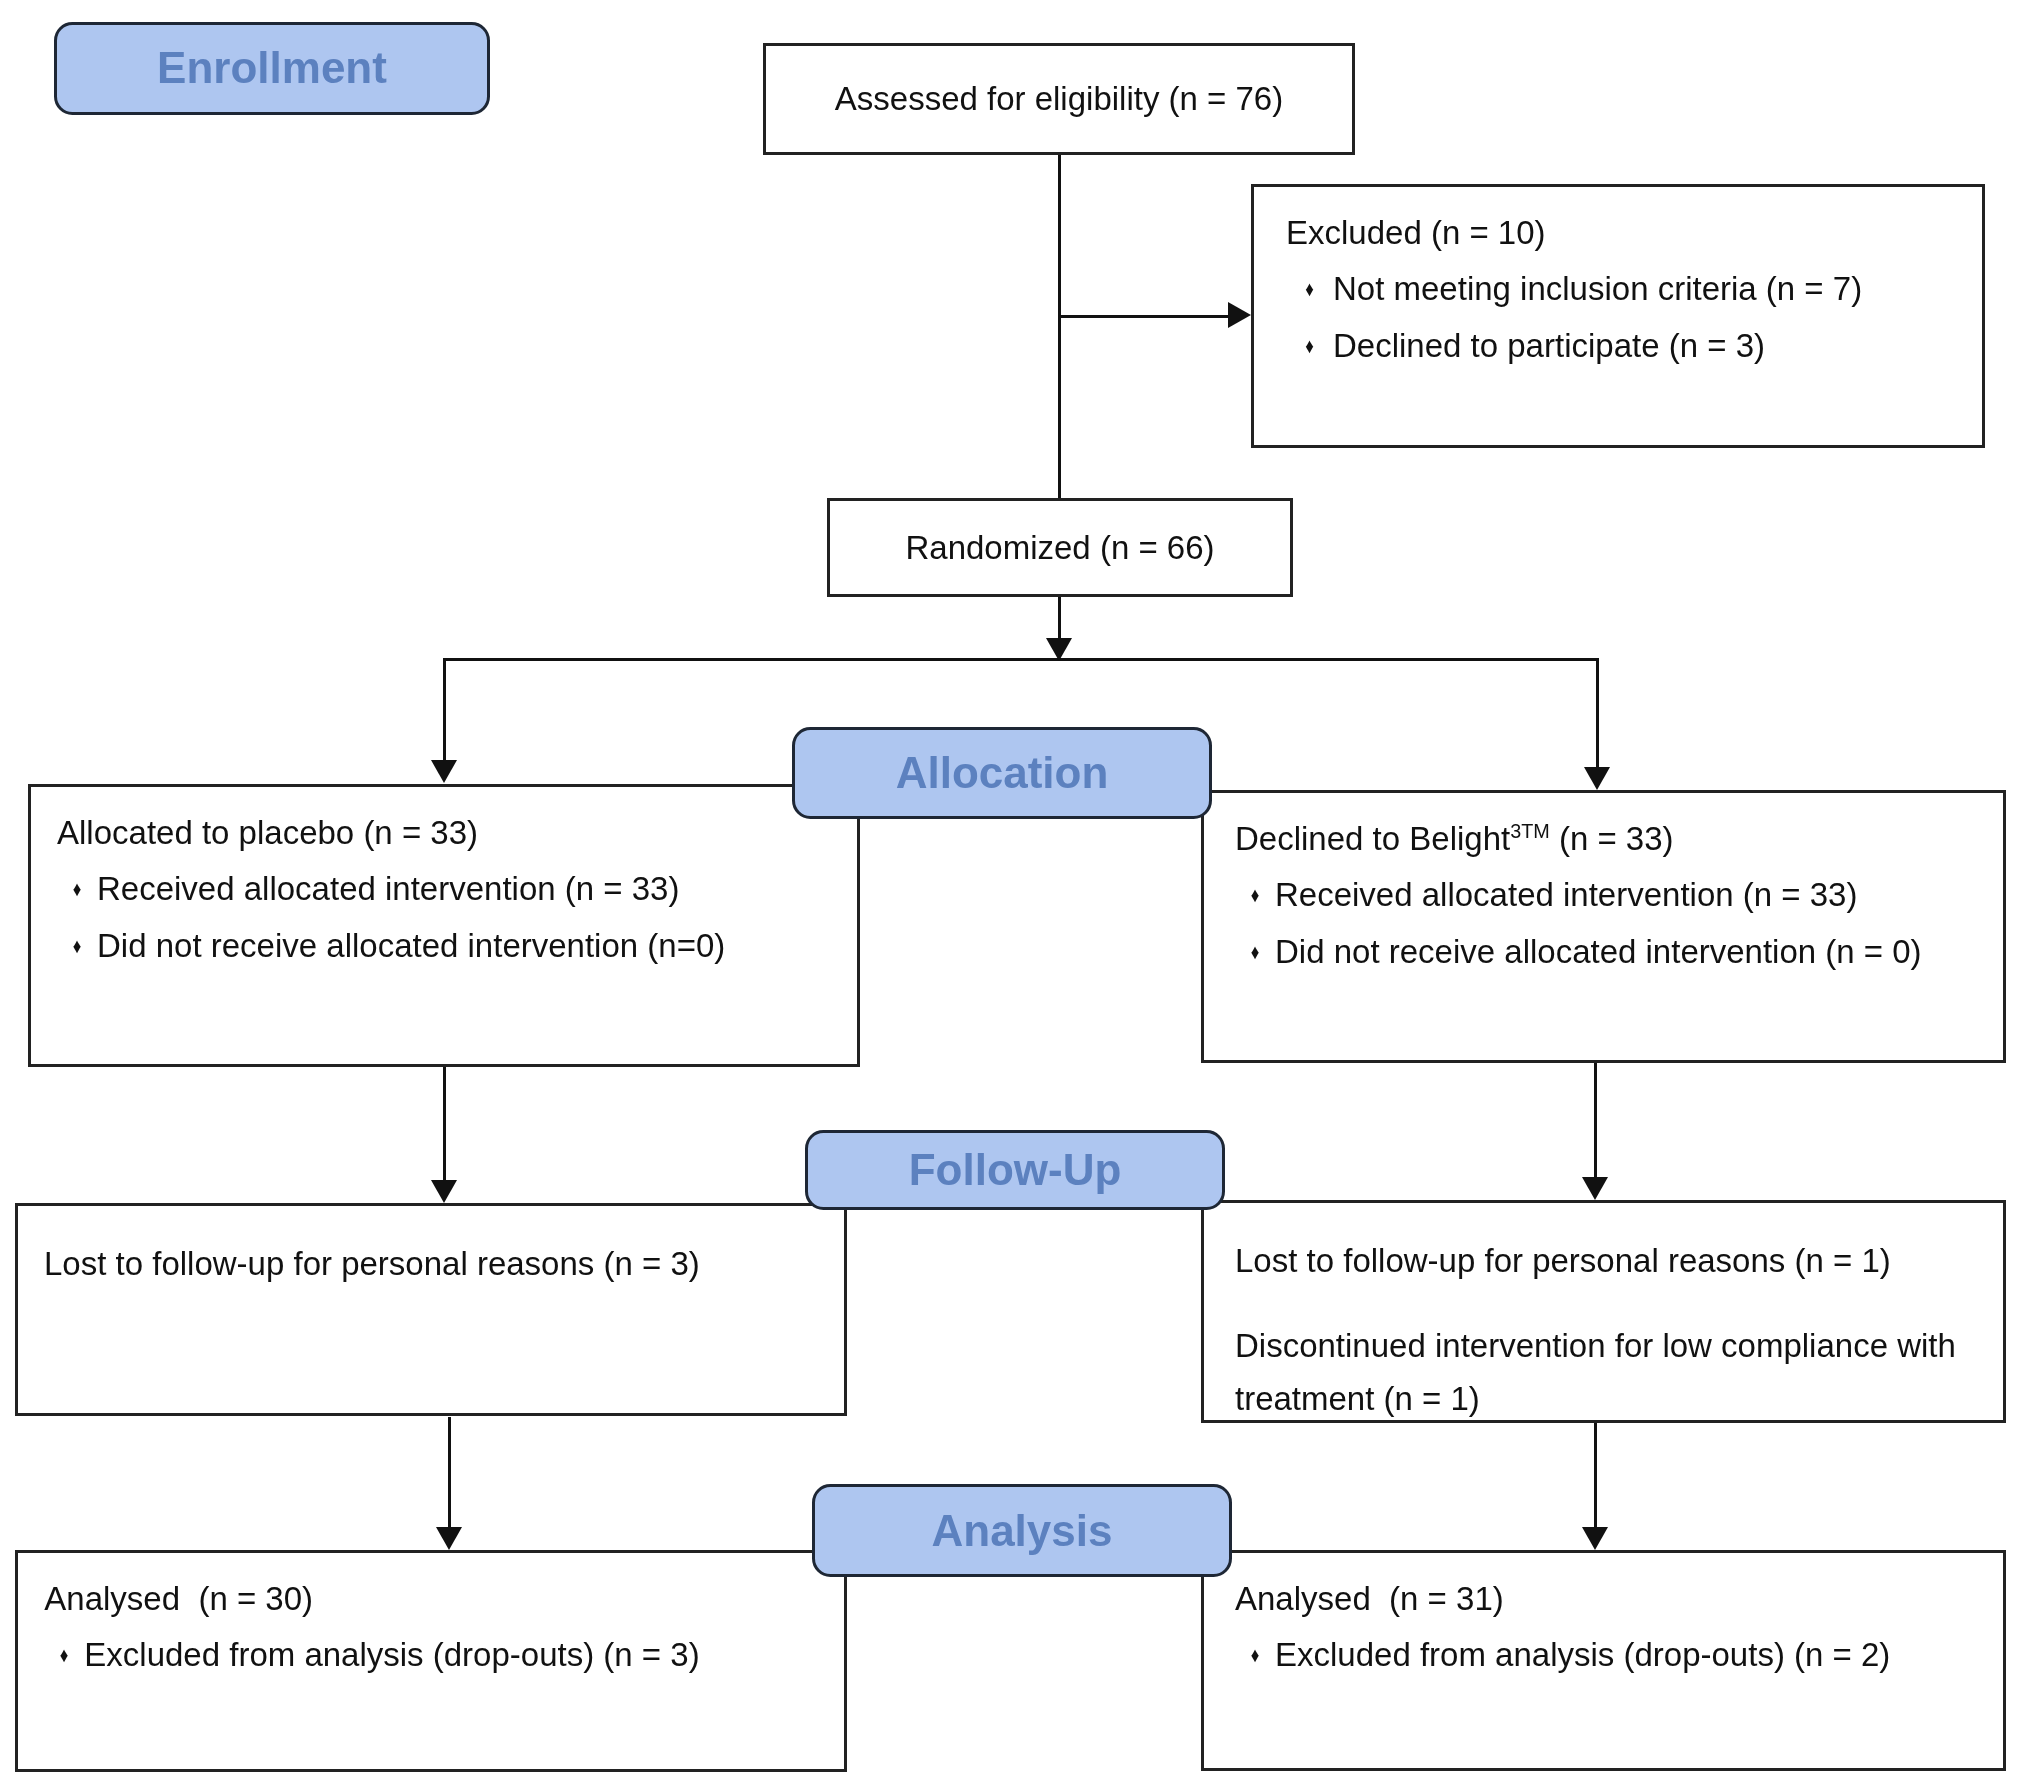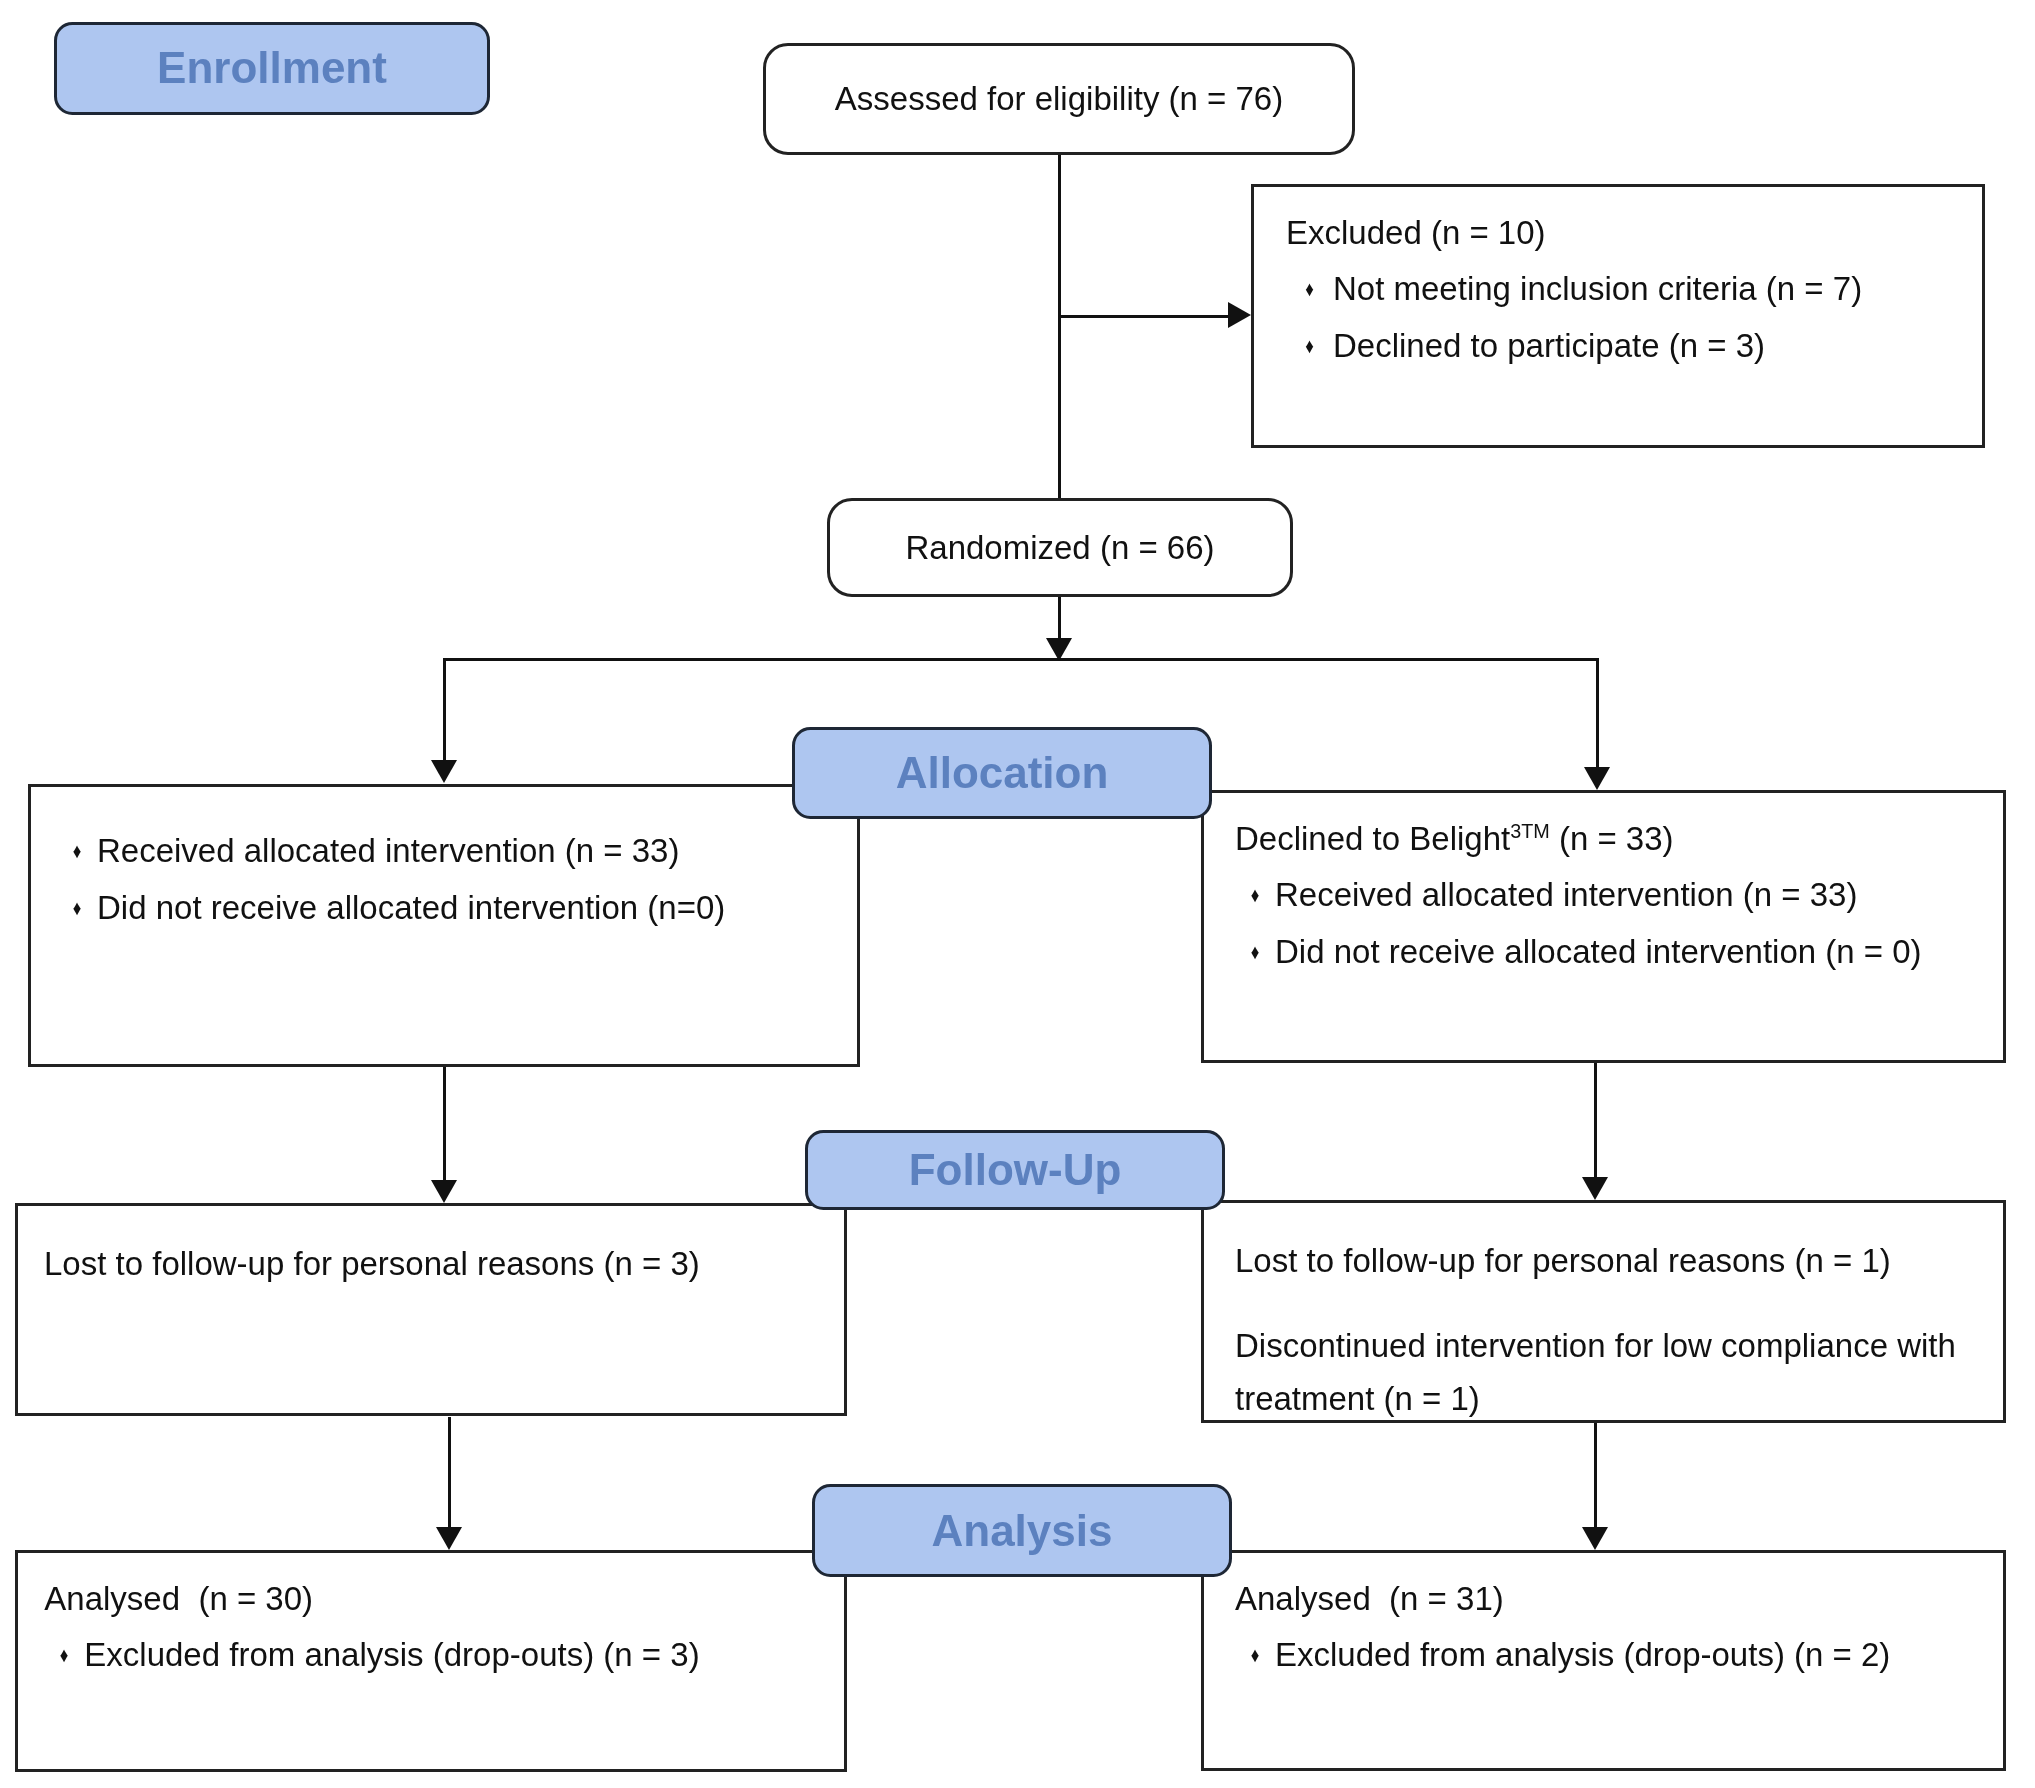--- a/index.html
+++ b/index.html
@@ -14,21 +14,21 @@
   .canvas{
     position:relative;width:2035px;height:1789px;background:#ffffff;
     font-family:"Liberation Sans", sans-serif;color:var(--text-color);
     overflow:hidden;
   }
   
   .fbox{
     position:absolute;background:#ffffff;border:3.7px solid var(--box-border);
     box-sizing:border-box;z-index:1;font-size:33px;line-height:1.15;
   }
-  .fbox.center{display:flex;align-items:center;justify-content:center;text-align:center;border-radius:25px;}
+  .fbox.center{display:flex;align-items:center;justify-content:center;text-align:center;}
   .pad{padding:27px 21px 0 32px;}
   .btitle{display:block;white-space:pre-wrap;}
   .brow{display:flex;align-items:flex-start;margin-top:18.4px;}
   .bdot{flex:0 0 47px;text-align:center;font-size:21px;line-height:38px;display:inline-block;transform:scaleX(.8);}
   .btxt{flex:1;line-height:1.15;}
   .para{margin-top:32px;line-height:1.6;}
   .para.first{margin-top:0;}
   sup{font-size:60%;line-height:0;}
   
   .badge{
@@ -104,20 +104,21 @@
       </div>
     </div>
   </div>
 
   <div class="fbox center" style="left:827px;top:498px;width:466px;height:99px">
     <span>Randomized (n = 66)</span>
   </div>
 
   <div class="fbox" style="left:28px;top:784px;width:832px;height:283px">
     <div class="pad" style="padding-left:26px">
+      <span class="btitle">Allocated to placebo (n = 33)</span>
       <div class="brow">
         <span class="bdot" style="flex-basis:40px">♦</span>
         <span class="btxt">Received allocated intervention (n = 33)</span>
       </div>
       <div class="brow">
         <span class="bdot" style="flex-basis:40px">♦</span>
         <span class="btxt">Did not receive allocated intervention (n=0)</span>
       </div>
     </div>
   </div>

